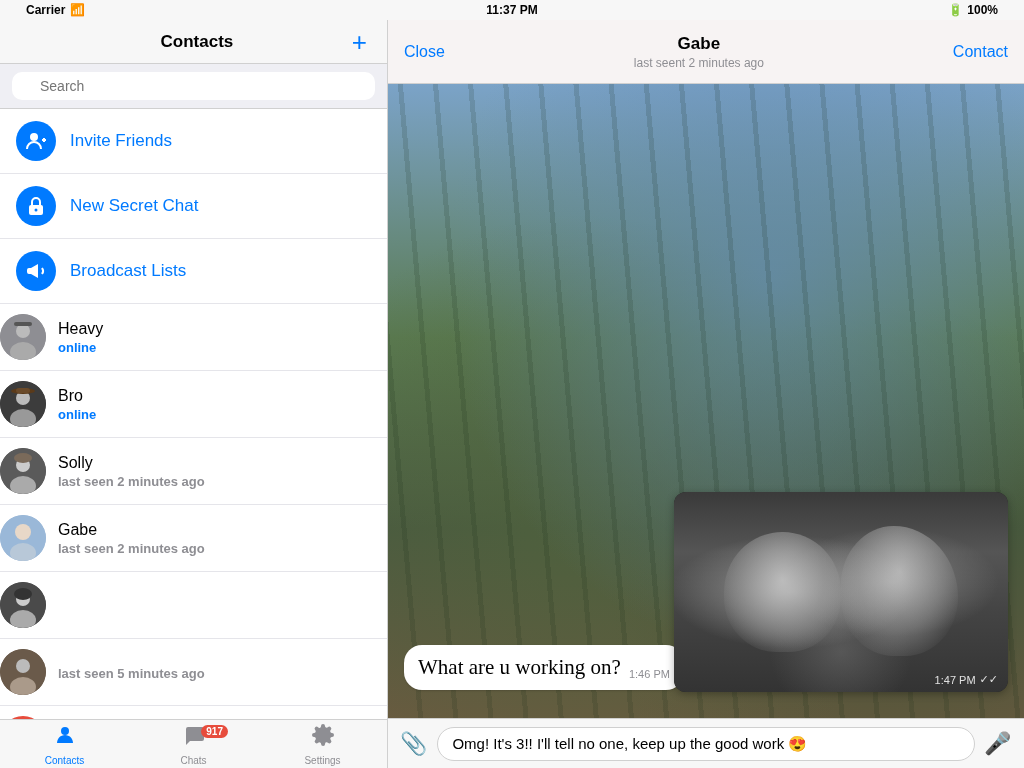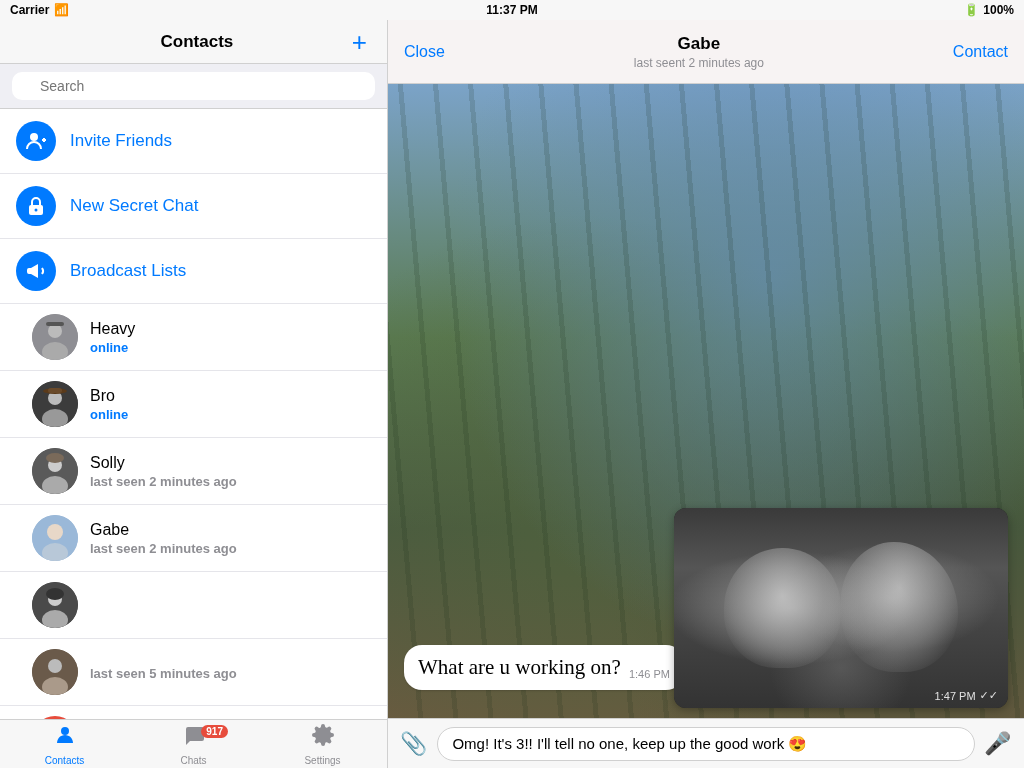--- a/index.html
+++ b/index.html
@@ -5,21 +5,21 @@
     * { margin: 0; padding: 0; box-sizing: border-box; }
     body { width: 1024px; height: 768px; font-family: -apple-system, 'Helvetica Neue', Arial, sans-serif; overflow: hidden; display: flex; flex-direction: column; background: #fff; }
 
     
     .status-bar {
       height: 20px;
       background: #f7f7f7;
       display: flex;
       align-items: center;
       justify-content: space-between;
-      padding: 0 10px;
+      padding: 0 26px;
       font-size: 12px;
       font-weight: 600;
       flex-shrink: 0;
     }
     .status-bar-left { display: flex; align-items: center; gap: 5px; }
     .status-bar-center { position: absolute; left: 50%; transform: translateX(-50%); font-size: 12px; font-weight: 600; }
     .status-bar-right { display: flex; align-items: center; gap: 4px; font-size: 12px; }
 
     
     .main { display: flex; flex: 1; overflow: hidden; }
@@ -100,21 +100,21 @@
       flex-shrink: 0;
       font-size: 20px;
       color: #fff;
     }
     .special-label { font-size: 17px; color: #007aff; }
 
     
     .contact-item {
       display: flex;
       align-items: center;
-      padding: 10px 32px;
+      padding: 10px 0;
       border-bottom: 1px solid #e5e5ea;
       cursor: pointer;
     }
     .contact-avatar {
       width: 46px;
       height: 46px;
       border-radius: 50%;
       margin-right: 12px;
       flex-shrink: 0;
       overflow: hidden;
@@ -244,21 +244,21 @@
       margin-bottom: 8px;
       box-shadow: 0 1px 2px rgba(0,0,0,0.15);
     }
     .msg-text { font-size: 21px; color: #000; font-family: Liberation Serif, serif; }
     .msg-time { font-size: 11px; color: #8e8e93; white-space: nowrap; }
 
     
     .msg-image-wrap {
       position: absolute;
       right: 16px;
-      bottom: 10px;
+      bottom: 26px;
       width: 334px;
       height: 200px;
       border-radius: 12px;
       overflow: hidden;
       background: #222;
       box-shadow: 0 2px 8px rgba(0,0,0,0.3);
     }
     .msg-image-inner {
       width: 100%;
       height: 100%;

